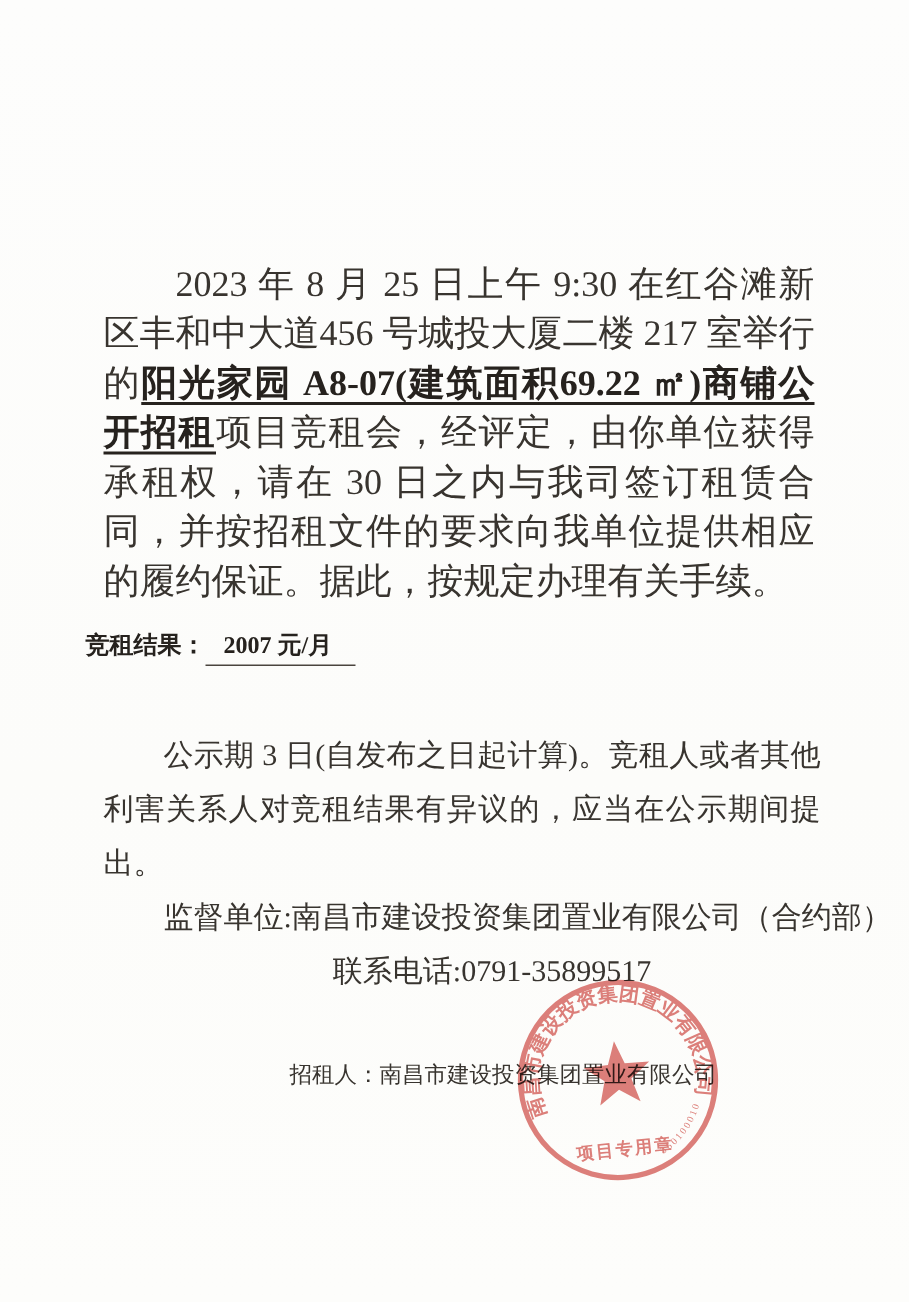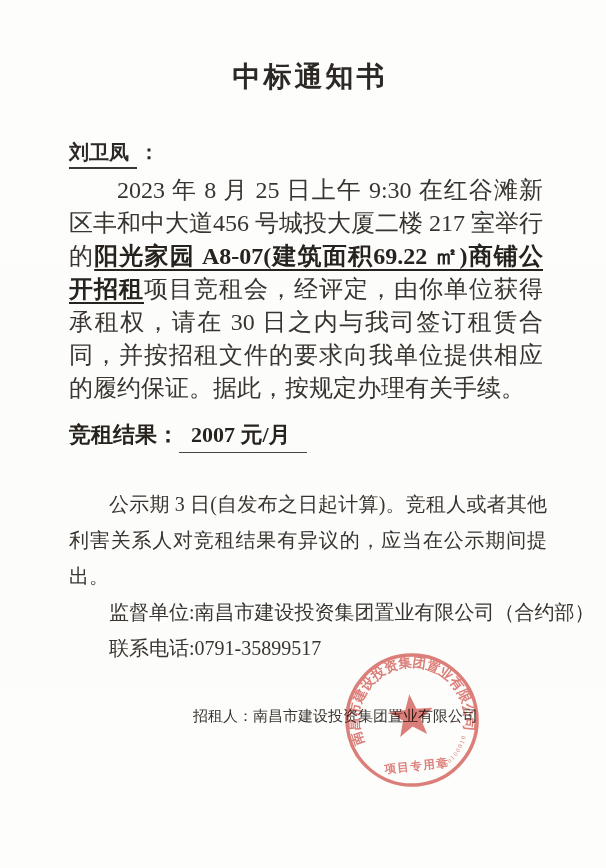--- a/index.html
+++ b/index.html
@@ -39,39 +39,39 @@
     color:#38342f;
   }
   .para1 .highlight {
     font-weight:bold; color:#26221e;
     text-decoration:underline;
     text-decoration-thickness:1.5px;
     text-underline-offset:5px;
   }
 
   .result-line {
-    position:absolute; top:420px; left:69px;
-    font-size:22px; font-weight:bold; color:#26221e;
+    position:absolute; top:420px; left:57px;
+    font-size:16px; font-weight:bold; color:#26221e;
   }
   .result-line .value {
     border-bottom:1.5px solid #4a443e;
     padding:0 16px 2px 12px;
     display:inline-block;
   }
 
   .block2 {
     position:absolute; top:486px; left:69px; width:478px;
     font-size:20px; line-height:36px;
     color:#38342f;
   }
   .block2 .notice {
     text-align:justify; text-justify:inter-ideograph;
     text-indent:2em;
   }
-  .block2 .line { text-indent:2em; white-space:nowrap; }
+  .block2 .line { text-indent:2em; white-space:nowrap;text-align:center; }
 
   .signer-line {
     position:absolute; top:707px; left:193px;
     font-size:15px; color:#38342f; white-space:nowrap;
   }
   .date-line {
     position:absolute; top:742px; left:339px;
     font-size:19px; color:#38342f; white-space:nowrap;
   }
 
@@ -81,25 +81,21 @@
     mix-blend-mode:multiply;
     opacity:0.88;
     pointer-events:none;
   }
 </style>
 </head>
 <body>
 
 <div class="page">
 
-  <div class="doc-title">中标通知书</div>
 
-  <div class="addressee">
-    <span class="name">刘卫凤</span><span class="colon">：</span>
-  </div>
 
   <div class="para1"><span>2023 年 8 月 25 日上午 9:30 在红谷滩新区丰和中大道456 号城投大厦二楼 217 室举行的</span><span class="highlight">阳光家园 A8-07(建筑面积69.22 ㎡)商铺公开招租</span><span>项目竞租会，经评定，由你单位获得承租权，请在 30 日之内与我司签订租赁合同，并按招租文件的要求向我单位提供相应的履约保证。据此，按规定办理有关手续。</span></div>
 
   <div class="result-line">
     <span>竞租结果：</span><span class="value">2007 元/月</span>
   </div>
 
   <div class="block2">
     <div class="notice">公示期 3 日(自发布之日起计算)。竞租人或者其他利害关系人对竞租结果有异议的，应当在公示期间提出。</div>
     <div class="line">监督单位:南昌市建设投资集团置业有限公司（合约部）</div>

